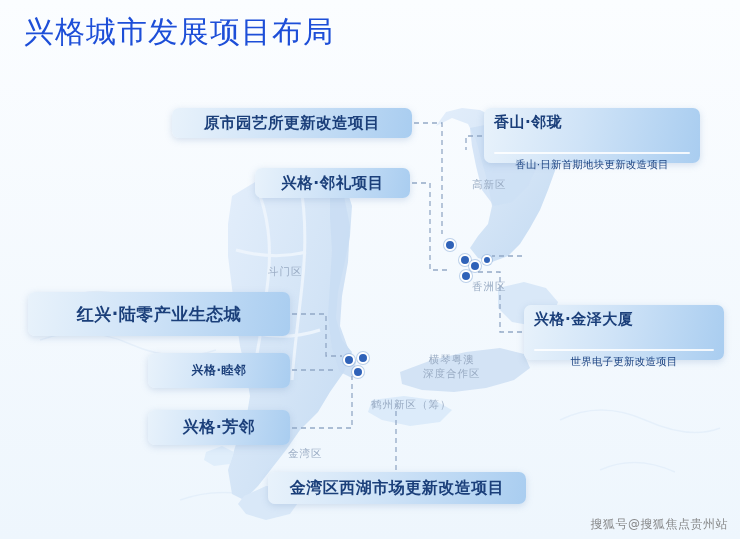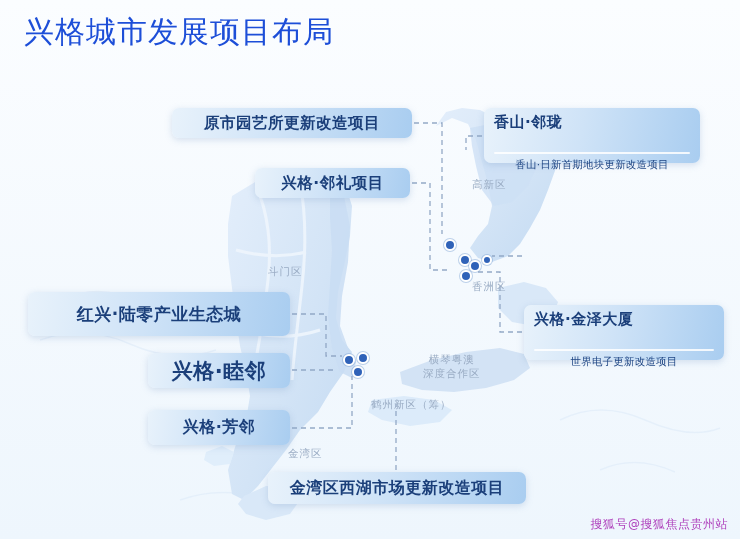--- a/index.html
+++ b/index.html
@@ -64,21 +64,21 @@
   .card.two{padding:5px 10px 6px;}
   .card.two .ttl{font-size:15px;letter-spacing:.5px;padding-bottom:20px;}
   .card.two .divider{
     height:1.5px;background:rgba(255,255,255,.85);margin:0 0 4px;border-radius:1px;
   }
   .card.two .sub{font-size:10.5px;letter-spacing:.2px;}
 
   
   .watermark{
     position:absolute;right:12px;bottom:6px;
-    color:#a21caf;font-size:12px;letter-spacing:.5px;white-space:nowrap;
+    color:#737373;font-size:12px;letter-spacing:.5px;white-space:nowrap;
     font-family:"DejaVu Sans","Liberation Sans",sans-serif;
     opacity:.85;
   }
 </style>
 </head>
 <body>
 
 <div id="root">
 
   <div class="map-wrap">
@@ -199,21 +199,21 @@
     <div class="ttl">兴格·金泽大厦</div>
     <div class="divider"></div>
     <div class="sub">世界电子更新改造项目</div>
   </div>
 
   <div class="card one" style="left:28px;top:292px;width:262px;height:44px;">
     <div class="ttl" style="font-size:17px;">红兴·陆零产业生态城</div>
   </div>
 
   <div class="card one" style="left:148px;top:353px;width:142px;height:35px;">
-    <div class="ttl" style="font-size:21px;">兴格·睦邻</div>
+    <div class="ttl" style="font-size:12px;">兴格·睦邻</div>
   </div>
 
   <div class="card one" style="left:148px;top:410px;width:142px;height:35px;">
     <div class="ttl" style="font-size:16px;">兴格·芳邻</div>
   </div>
 
   <div class="card one" style="left:268px;top:472px;width:258px;height:32px;">
     <div class="ttl" style="font-size:16px;">金湾区西湖市场更新改造项目</div>
   </div>
 

